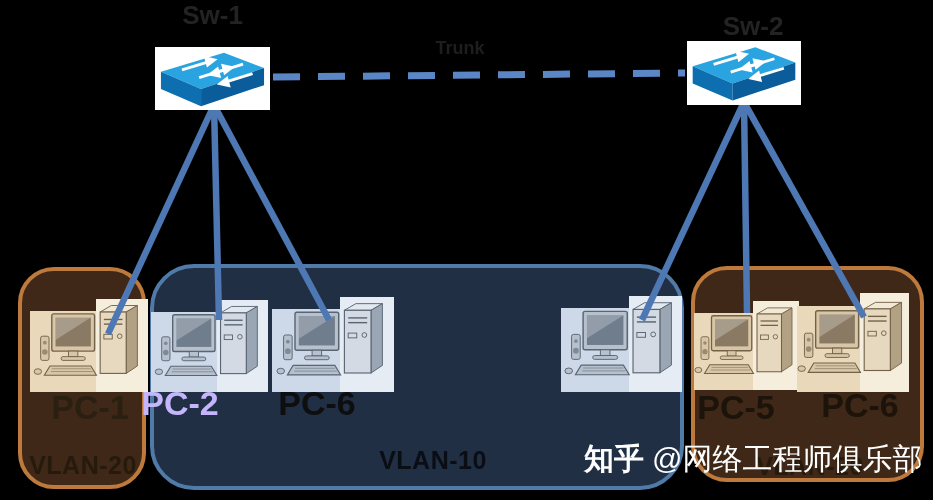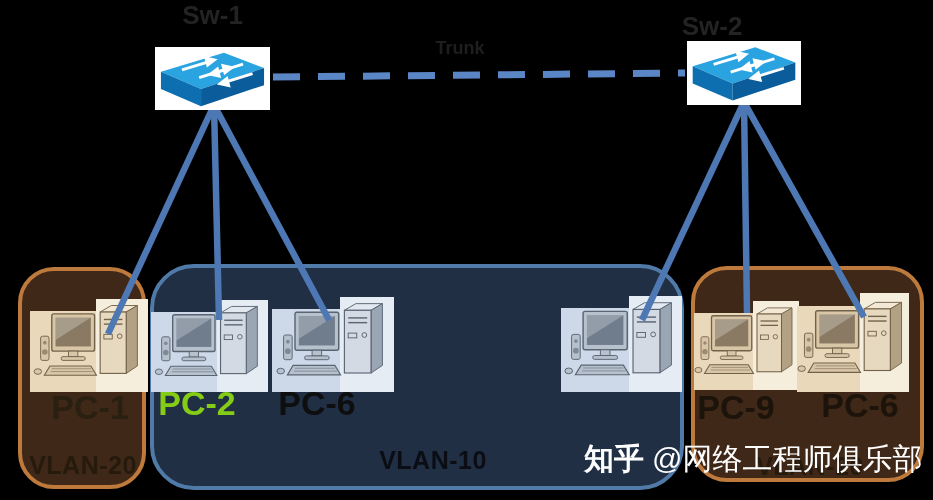--- a/index.html
+++ b/index.html
@@ -30,37 +30,37 @@
   .theme-sepia {--bg1:#ead8ba;--bg2:#f6eedd;--body:#d9c6a6;--scr:#8a7a63;--tw:#e7d9bf;--tw2:#f2e8d4;--tw3:#b3a184;--ln:#73624a;}
   .pc1{left:30px; top:299px; width:118px;height:93px;}
   .pc2{left:151px;top:300px;width:117px;height:92px;}
   .pc3{left:272px;top:297px;width:122px;height:95px;}
   .pc4{left:561px;top:296px;width:121px;height:96px;}
   .pc5{left:694px;top:301px;width:105px;height:89px;}
   .pc6{left:797px;top:293px;width:112px;height:99px;}
 
   .pc-label{position:absolute;font-weight:bold;font-size:34px;text-align:center;width:100px;}
   .lab-pc1{left:40px; top:388px;color:#2a2012;}
-  .lab-pc2{left:147px;top:384px;color:#84cc16;}
+  .lab-pc2{left:130px;top:384px;color:#c4b5fd;}
   .lab-pc3{left:267px;top:384px;color:#0e0e0e;}
   .lab-pc4{left:571px;top:386px;color:#0e0e0e;}
   .lab-pc5{left:686px;top:388px;color:#1c130a;}
   .lab-pc6{left:810px;top:386px;color:#1c130a;}
 
   
   .lines{position:absolute;left:0;top:0;width:933px;height:500px;pointer-events:none;}
 
   
   .switch-card{position:absolute;background:#ffffff;}
   .sw1{left:155px;top:47px;width:115px;height:63px;}
   .sw2{left:687px;top:41px;width:114px;height:64px;}
   .switch-card svg{width:100%;height:100%;display:block;}
   .switch-label{position:absolute;font-weight:bold;font-size:26px;text-align:center;color:#232323;}
   .lab-sw1{left:155px;top:0;width:115px;}
-  .lab-sw2{left:655px;top:11px;width:114px;}
+  .lab-sw2{left:696px;top:11px;width:114px;}
   .trunk-label{position:absolute;left:400px;top:38px;width:120px;text-align:center;
     font-weight:bold;font-size:18px;color:#1e1e1e;}
 
   
   .watermark{position:absolute;left:584px;top:439px;color:#fefefe;font-size:30px;white-space:nowrap;}
   .watermark .brand{font-weight:bold;margin-right:8px;}
 </style>
 </head>
 <body>
 
@@ -154,21 +154,21 @@
     <div class="pc-bg-main" style="background:var(--bg1)"></div>
     <div class="pc-bg-tower" style="background:var(--bg2)"></div>
     <svg viewBox="0 0 120 100">
         <use href="#pcshape"></use>
       </svg>
   </div>
 
   <div class="pc-label lab-pc1">PC-1</div>
   <div class="pc-label lab-pc2">PC-2</div>
   <div class="pc-label lab-pc3">PC-6</div>
-  <div class="pc-label lab-pc5">PC-9</div>
+  <div class="pc-label lab-pc5">PC-5</div>
   <div class="pc-label lab-pc6">PC-6</div>
 
   <svg class="lines" viewBox="0 0 933 500">
     <line x1="273" y1="77" x2="685" y2="73" stroke="#5b86c6" stroke-width="7" stroke-dasharray="27 18"></line>
     <g stroke="#4e78b4" stroke-width="6.5">
       <line x1="214" y1="105" x2="108" y2="334"></line>
       <line x1="214" y1="105" x2="219" y2="320"></line>
       <line x1="214" y1="105" x2="329" y2="320"></line>
       <line x1="744" y1="102" x2="642" y2="320"></line>
       <line x1="744" y1="102" x2="747" y2="313"></line>

